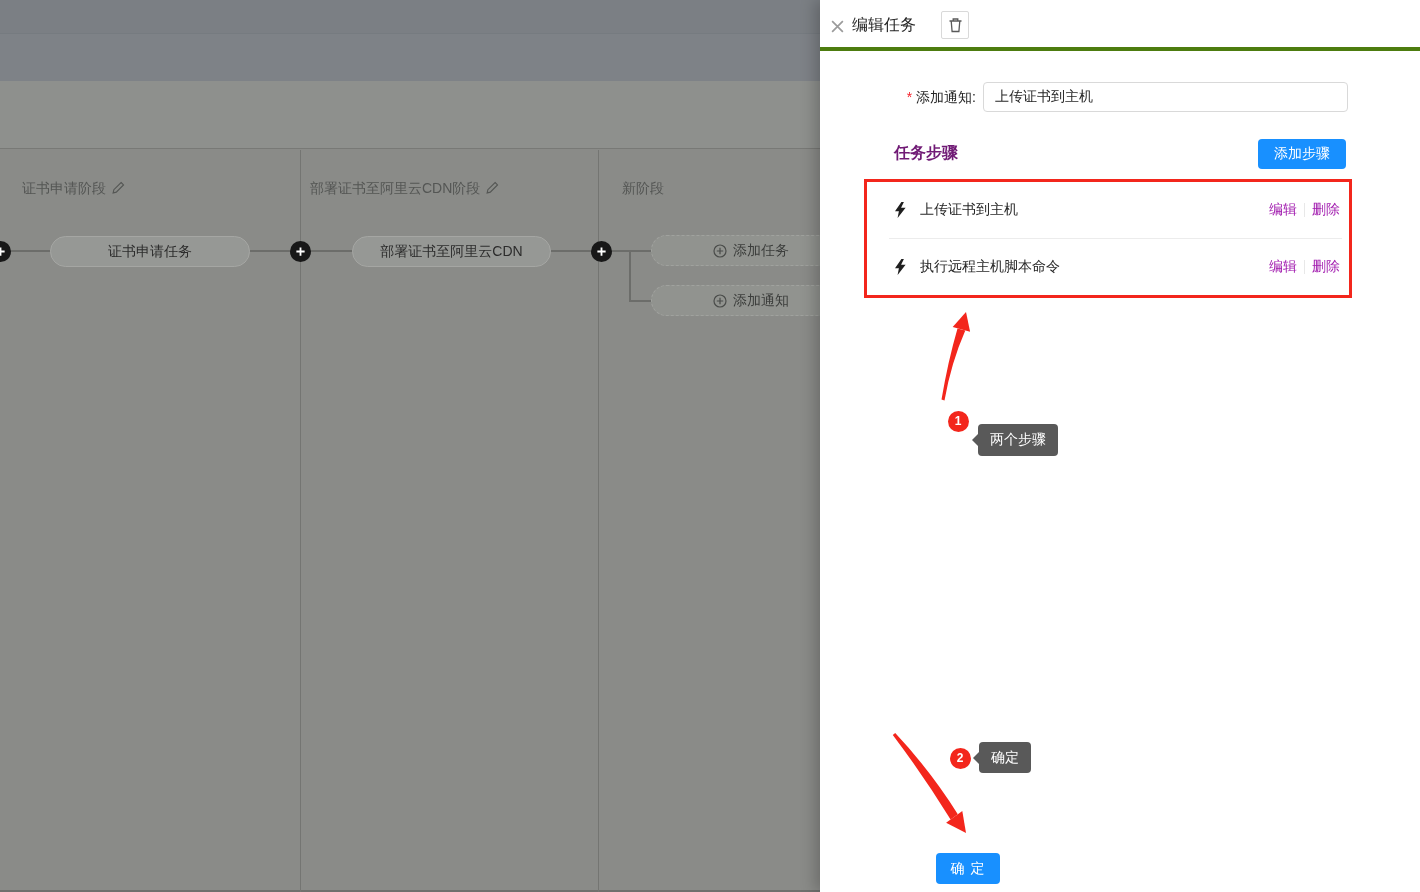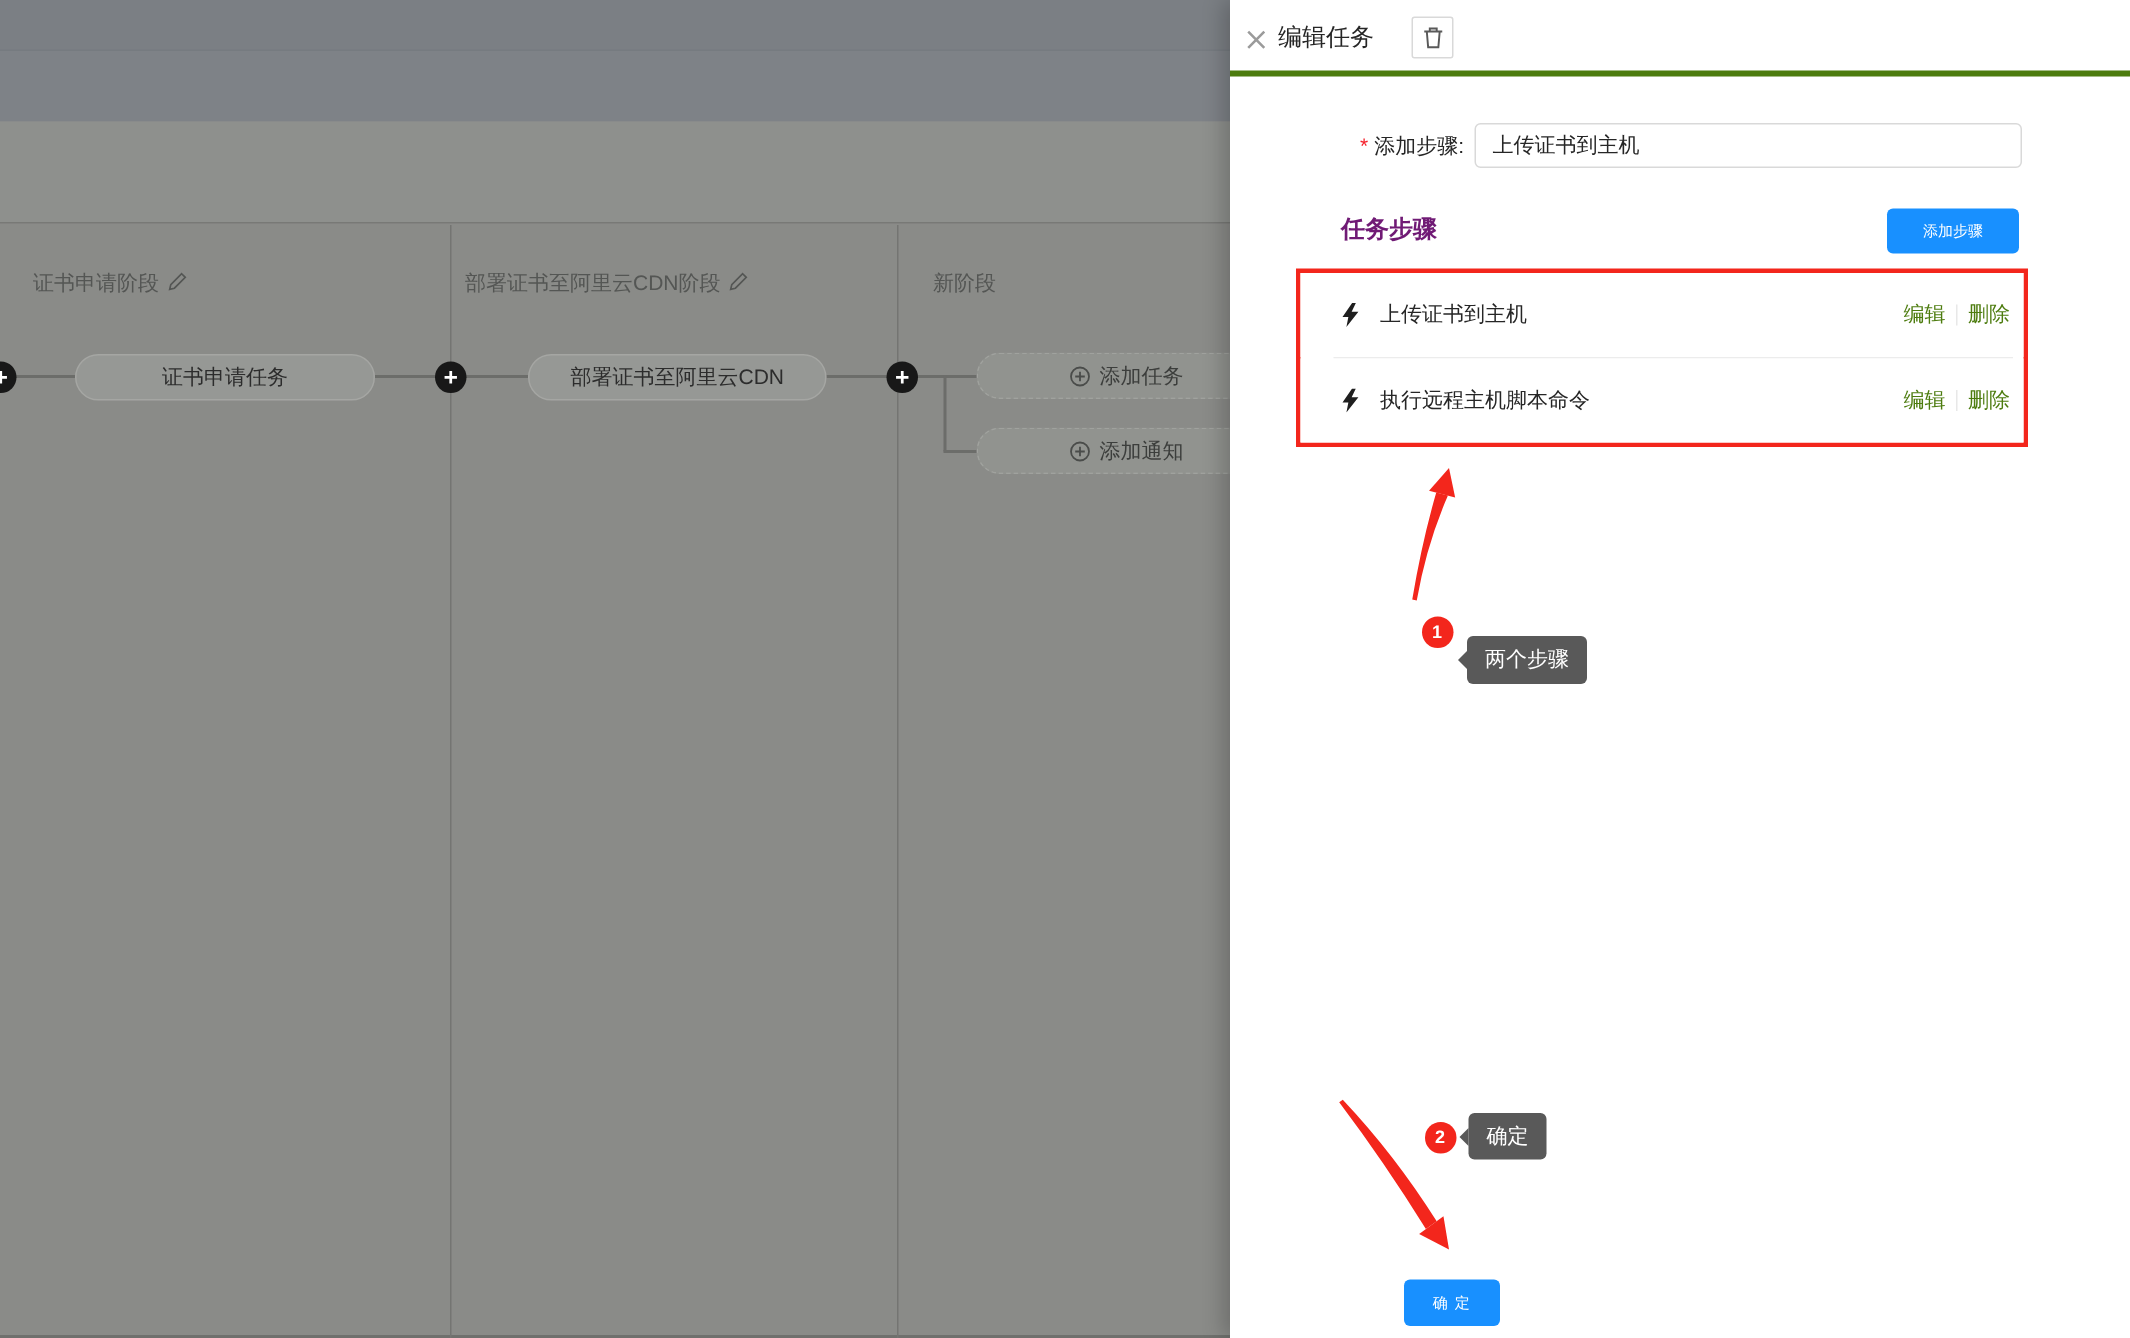--- a/index.html
+++ b/index.html
@@ -37,29 +37,29 @@
   .drawer-title { left:32px; top:0; height:51px; display:flex; align-items:center; font-size:16px; font-weight:500; color:#262626; }
   .trash-btn { left:121px; top:11px; width:28px; height:28px; border:1px solid #d9d9d9; border-radius:2px; background:#fff;
     display:flex; align-items:center; justify-content:center; cursor:pointer; }
 
   .form-label { left:0; top:89px; width:156px; text-align:right; font-size:14px; color:#262626; }
   .required-mark { color:#f5222d; margin-right:4px; }
   .name-input { left:163px; top:82px; width:365px; height:30px; border:1px solid #d9d9d9; border-radius:4px;
     padding:0 11px; font-size:14px; color:#262626; font-family:inherit; outline:none; }
 
   .steps-heading { left:74px; top:143px; font-size:16px; font-weight:bold; color:#701a75; }
-  .btn-primary { background:#1890ff; color:#fff; border:none; border-radius:4px; font-size:10px;
+  .btn-primary { background:#1890ff; color:#fff; border:none; border-radius:4px; font-size:14px;
     font-family:inherit; display:flex; align-items:center; justify-content:center; cursor:pointer; }
   .add-step-btn { left:438px; top:139px; width:88px; height:30px; }
 
   .steps-box { left:44px; top:179px; width:488px; height:119px; border:3px solid #f3261c; display:flex; flex-direction:column; }
   .step-row { flex:1; display:flex; align-items:center; padding:0 9px 0 27px; background:#fff; }
   .step-name { margin-left:13px; font-size:14px; color:#262626; }
   .step-spacer { flex:1; }
-  .link { color:#4d7c0f; font-size:14px; cursor:pointer; text-decoration:none; }
+  .link { color:#a21caf; font-size:14px; cursor:pointer; text-decoration:none; }
   .link-sep { width:1px; height:14px; background:#e8e8e8; margin:0 7px; }
   .row-divider { height:1px; background:#ececec; margin:0 7px 0 22px; }
 
   .confirm-btn { left:116px; top:853px; width:64px; height:31px; letter-spacing:1px; }
 
   
   .badge { width:21px; height:21px; border-radius:50%; background:#f3261c; color:#fff; font-size:12px; font-weight:bold;
     display:flex; align-items:center; justify-content:center; z-index:30; }
   .tooltip { height:32px; background:#595959; color:#fff; font-size:14px; border-radius:4px;
     display:flex; align-items:center; padding:0 12px; z-index:30; }
@@ -153,21 +153,21 @@
     </div>
     <div class="abs drawer-title">编辑任务</div>
     <div class="abs trash-btn">
       <svg width="15" height="16" viewBox="0 0 15 16">
         <path d="M1.5 4h12 M5.2 4V2h4.6v2 M3.2 4l0.9 10.5h6.8L11.8 4" fill="none" stroke="#595959" stroke-width="1.3"></path>
       </svg>
     </div>
   </div>
 
   <div class="abs form-label">
-    <span class="required-mark">*</span><span>添加步骤:</span>
+    <span class="required-mark">*</span><span>添加通知:</span>
   </div>
   <input class="abs name-input" type="text" value="上传证书到主机" style="">
 
   <div class="abs steps-heading">任务步骤</div>
   <button class="abs btn-primary add-step-btn">添加步骤</button>
 
   <div class="abs steps-box">
     <div class="step-row">
       <svg width="13" height="16" viewBox="0 0 13 16">
         <path d="M7.4 0 L1 9.3 h3.9 L3.6 16 L11.6 5.8 H7.1 L9.9 0 Z" fill="#1f1f1f"></path>

